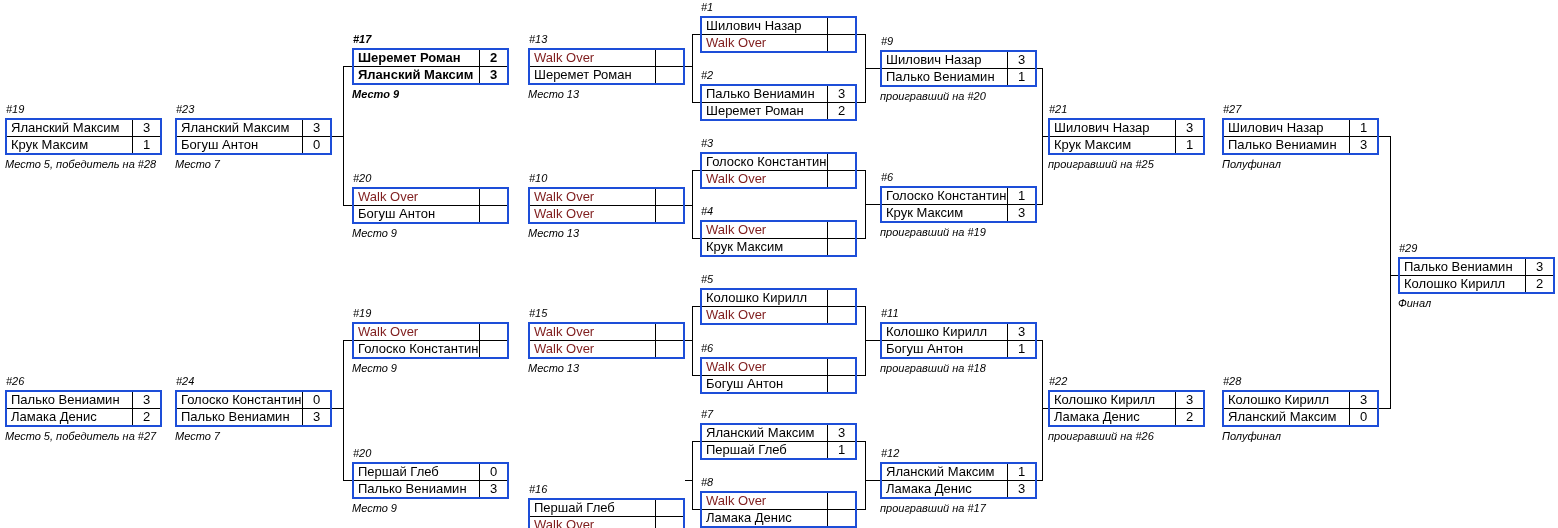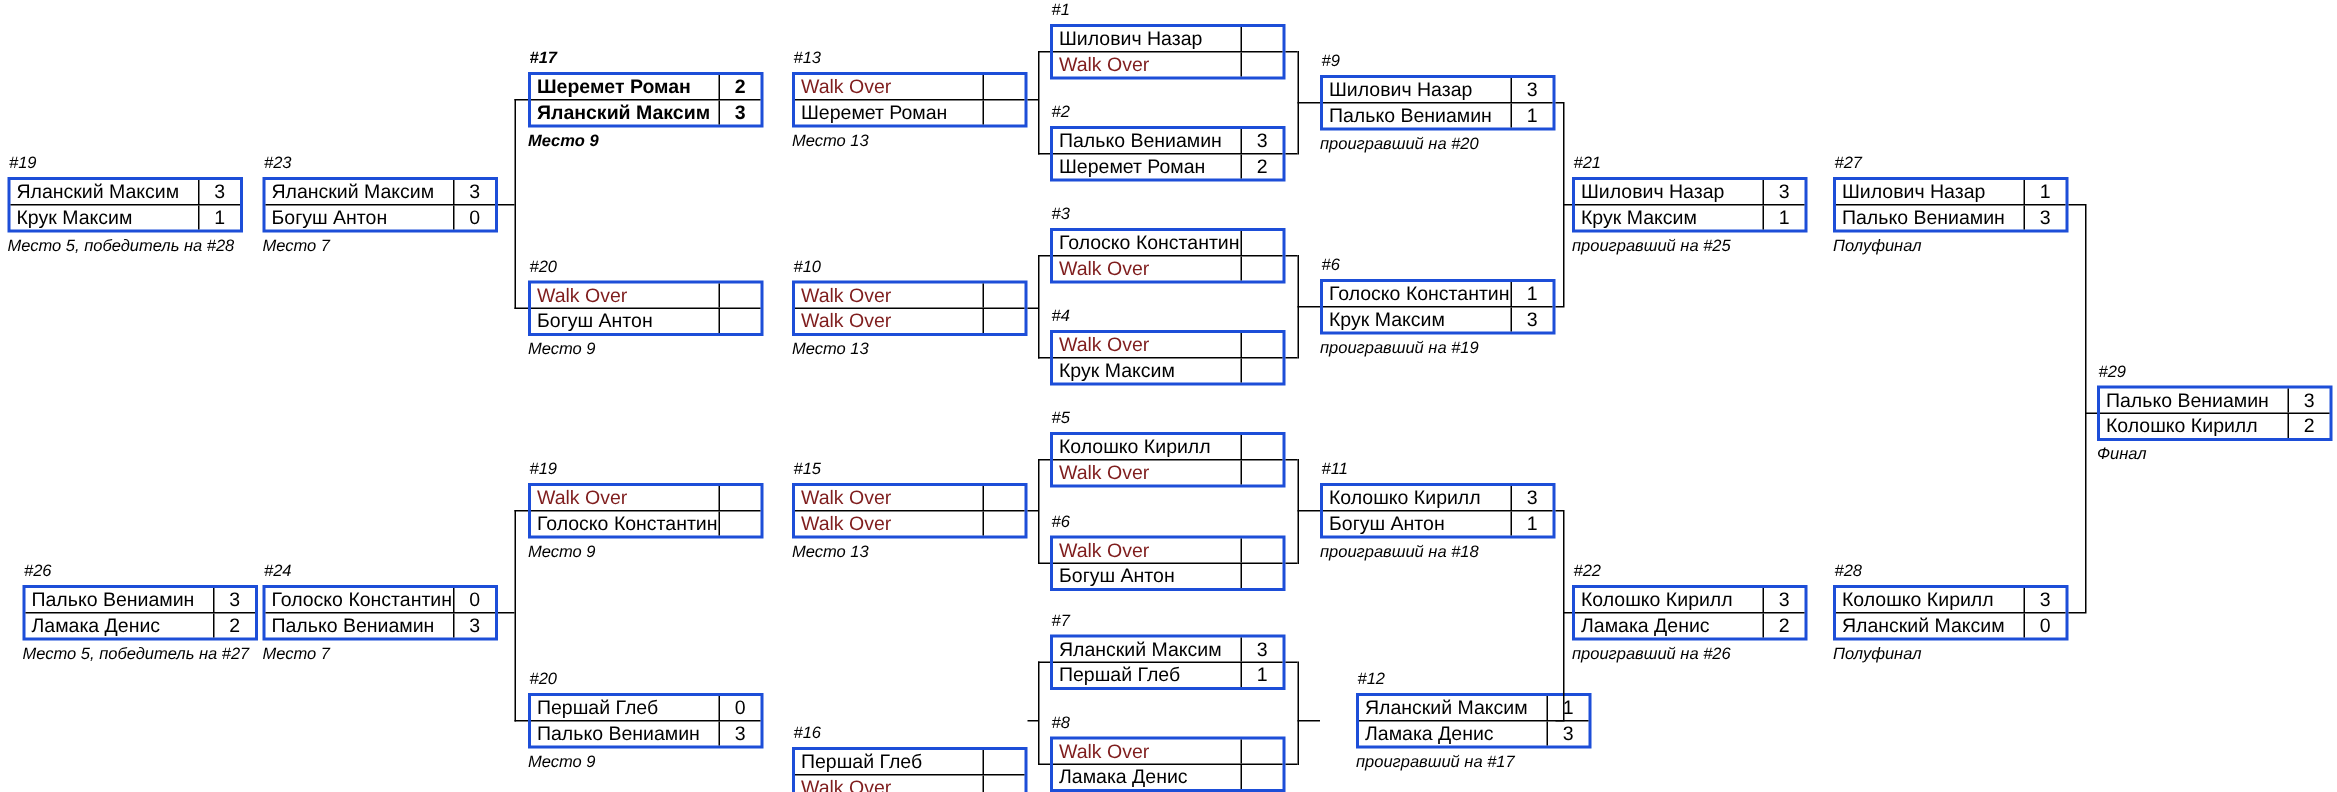--- a/index.html
+++ b/index.html
@@ -187,21 +187,21 @@
         <span class="pname">Колошко Кирилл</span>
         <span class="pscore">3</span>
       </div>
       <div class="row row1">
         <span class="pname">Богуш Антон</span>
         <span class="pscore">1</span>
       </div>
     </div>
     <div class="match-label">проигравший на #18</div>
   </div>
-    <div class="match" style="left: 904px; top: 462px;">
+    <div class="match" style="left: 880px; top: 462px;">
     <div class="match-num">#12</div>
     <div class="box">
       <div class="row row0">
         <span class="pname">Яланский Максим</span>
         <span class="pscore">1</span>
       </div>
       <div class="row row1">
         <span class="pname">Ламака Денис</span>
         <span class="pscore">3</span>
       </div>
@@ -383,21 +383,21 @@
         <span class="pname">Яланский Максим</span>
         <span class="pscore">3</span>
       </div>
       <div class="row row1">
         <span class="pname">Крук Максим</span>
         <span class="pscore">1</span>
       </div>
     </div>
     <div class="match-label">Место 5, победитель на #28</div>
   </div>
-    <div class="match" style="left: 15px; top: 390px;">
+    <div class="match" style="left: 5px; top: 390px;">
     <div class="match-num">#26</div>
     <div class="box">
       <div class="row row0">
         <span class="pname">Палько Вениамин</span>
         <span class="pscore">3</span>
       </div>
       <div class="row row1">
         <span class="pname">Ламака Денис</span>
         <span class="pscore">2</span>
       </div>

